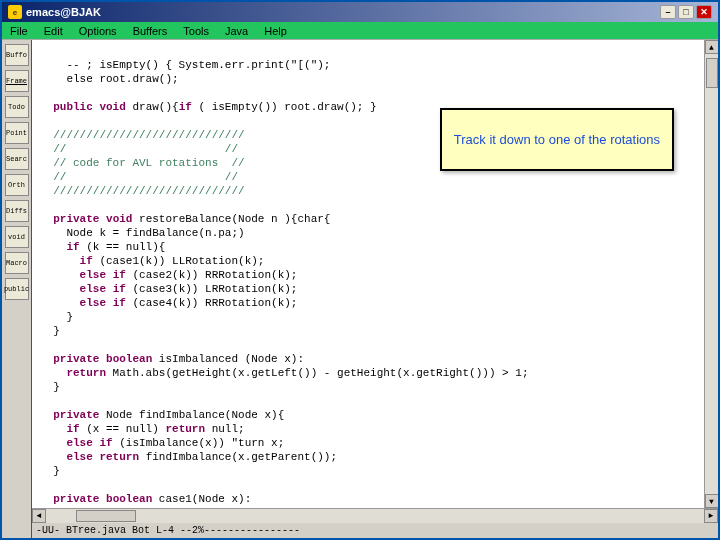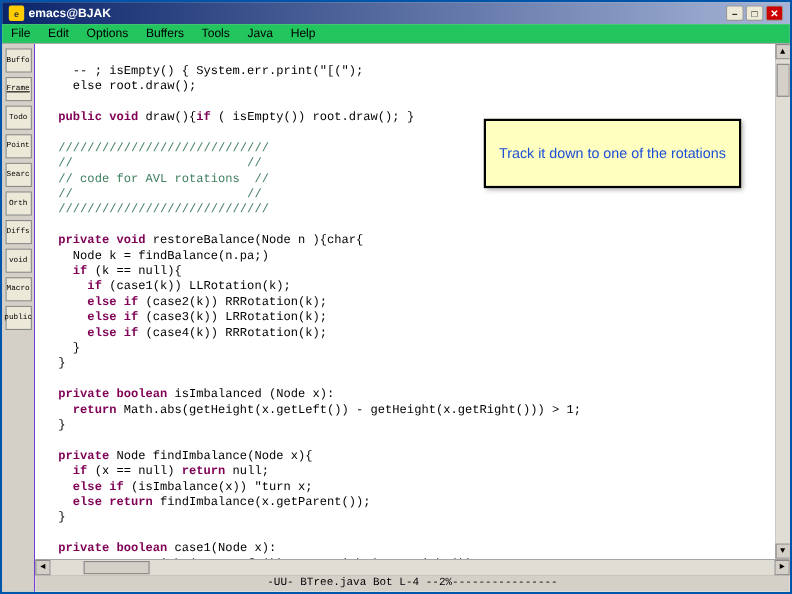--- a/index.html
+++ b/index.html
@@ -258,21 +258,20 @@
       background: #d4d0c8;
       border-top: 1px solid #888;
       height: 16px;
       display: flex;
       align-items: center;
       padding: 0 4px;
       font-family: 'Courier New', Courier, monospace;
       font-size: 10px;
       color: #000;
       gap: 8px;
-      justify-content: center;
     }
 
     .keyword { color: #7f0055; font-weight: bold; }
     .comment { color: #3f7f5f; }
   </style>
 </head>
 <body>
 
 <div class="window">
 

